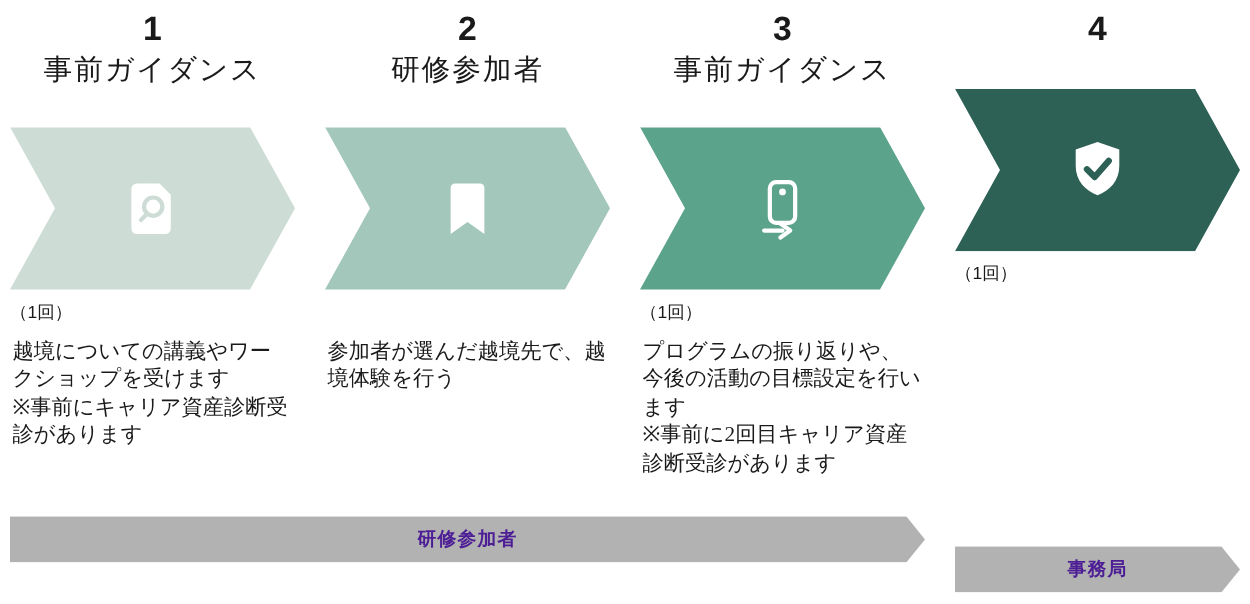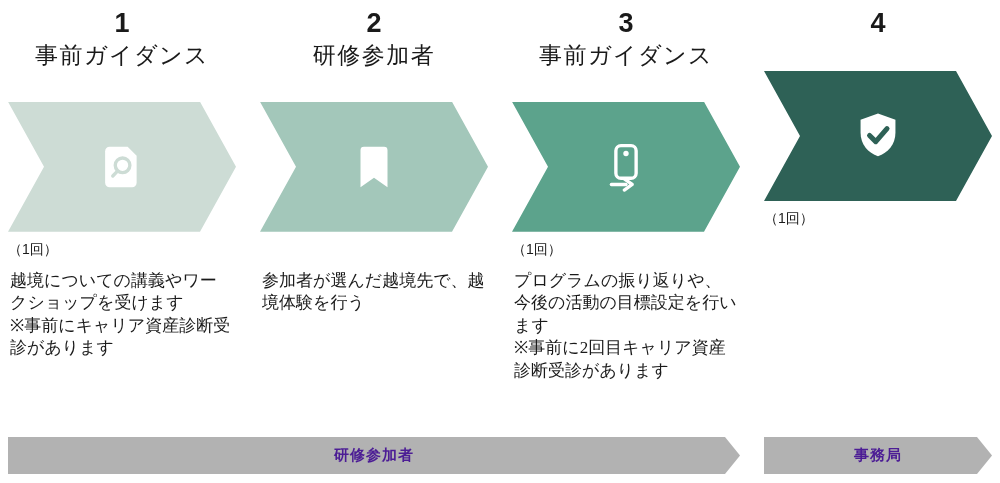--- a/index.html
+++ b/index.html
@@ -100,18 +100,18 @@
       </div>
       <div class="count">（1回）</div>
     </div>
 
   </div>
 
   <div class="footer">
     <div class="arrow arrow-long" style="background: rgb(178, 178, 178); --c: #b2b2b2;">
       <span>研修参加者</span>
     </div>
-    <div class="arrow arrow-short" style="background: rgb(178, 178, 178); --c: #b2b2b2;">
+    <div class="arrow arrow-short" style="background: rgb(178, 178, 178); margin-top: 24px; --c: #b2b2b2;">
       <span>事務局</span>
     </div>
   </div>
 
 </div>
 
 </body></html>

